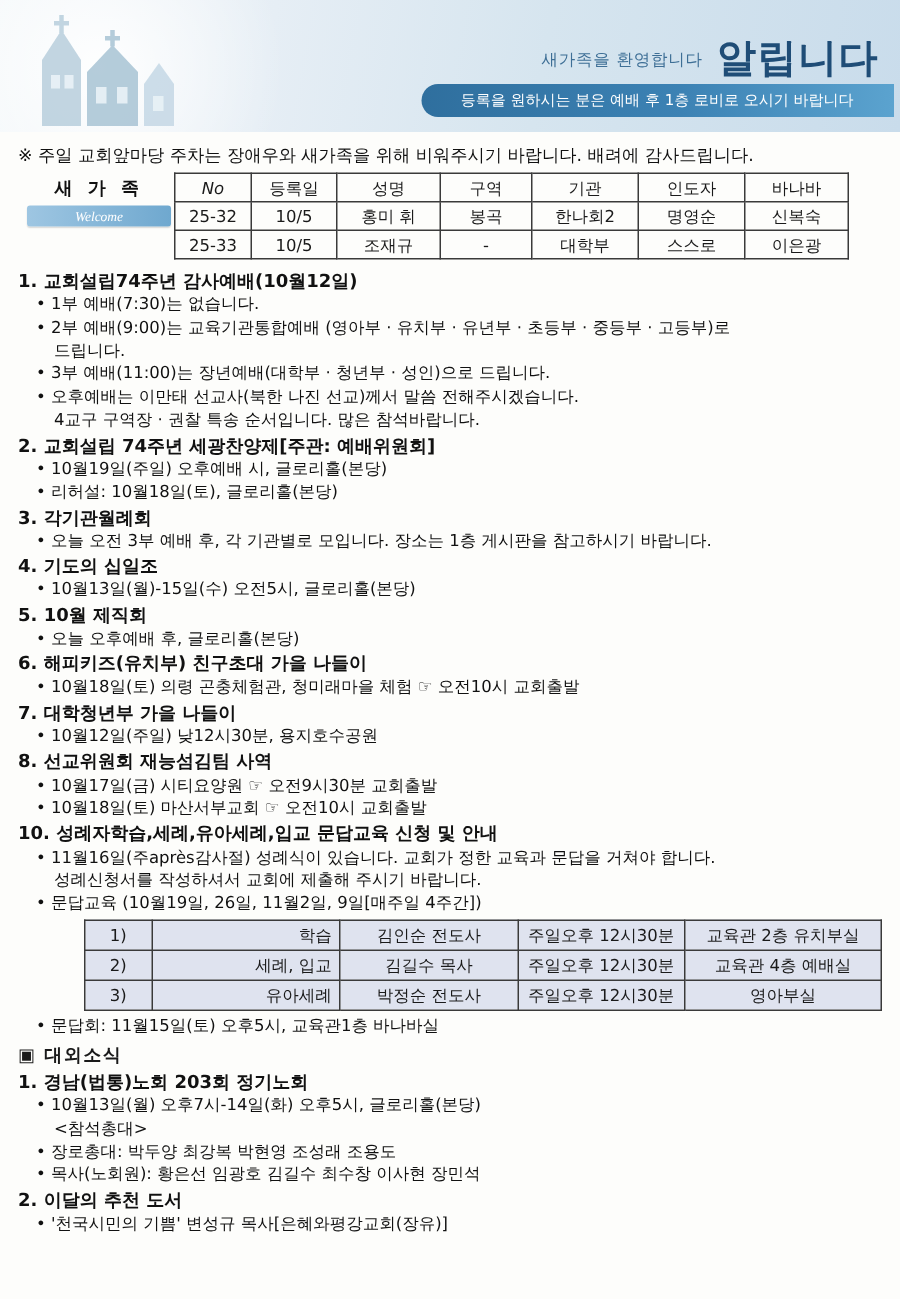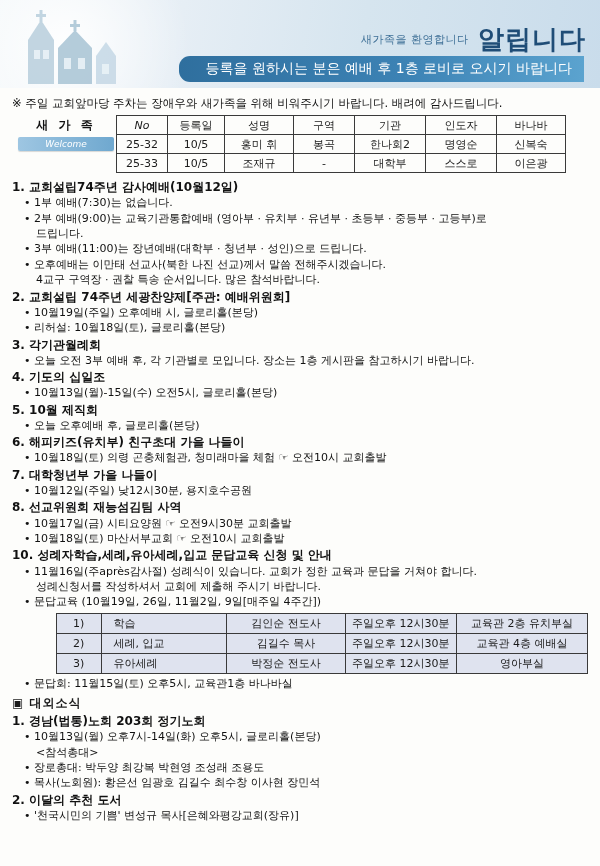--- a/index.html
+++ b/index.html
@@ -36,24 +36,24 @@
   }
   .welcome-small{
     font-size:11px;color:#3e6f96;letter-spacing:.5px;display:inline-block;vertical-align:middle;
     margin-right:6px;
   }
   .alrimnida{
     font-size:26px;color:#1f4d77;font-weight:bold;display:inline-block;vertical-align:middle;
     letter-spacing:1px;
   }
   .regbar{
-    position:absolute;right:16px;top:56px;
+    position:absolute;right:4px;top:56px;
     background:linear-gradient(90deg,#2f6f9e 0%,#3c82b4 55%,#5ba3cf 100%);
-    color:#ffffff;font-size:14px;
-    padding:4px 12px 4px 26px;
+    color:#ffffff;font-size:10px;
+    padding:4px 27px 4px 26px;
     border-top-left-radius:11px;border-bottom-left-radius:11px;
     white-space:nowrap;
   }
 
   
   .notice{
     margin:8px 10px 4px 12px;font-size:11.5px;color:#111;
   }
 
   
@@ -63,20 +63,21 @@
   .newfam-label{
     position:absolute;left:6px;top:2px;width:96px;text-align:center;
   }
   .newfam-label .t1{font-size:12px;font-weight:bold;color:#111;letter-spacing:3px;}
   .newfam-label .ribbon{
     margin-top:3px;
     background:linear-gradient(90deg,#9ec6e2,#6fa8cf);
     color:#fff;font-size:9px;font-style:italic;
     padding:2px 0;border-radius:2px;
     box-shadow:0 1px 1px rgba(0,0,0,.15);
+    font-family:Liberation Serif, serif;
   }
   table.fam{
     margin-left:104px;border-collapse:collapse;font-size:11px;
   }
   table.fam th,table.fam td{
     border:1px solid #3a3a3a;padding:1px 4px;text-align:center;height:16px;
   }
   table.fam th{font-weight:normal;}
   table.fam .c-no{width:42px;font-style:italic;}
   table.fam .c-date{width:48px;}
@@ -95,21 +96,21 @@
   .bullet::before{content:"• ";}
 
   
   table.munap{
     border-collapse:collapse;font-size:11px;margin:3px 0 2px 44px;
   }
   table.munap td{
     border:1px solid #3a3a3a;padding:1px 5px;height:17px;
     background:#dfe3ef;text-align:center;
   }
-  table.munap td.left{text-align:left;padding-left:12px;}
+  table.munap td.left{text-align:right;padding-left:12px;}
   table.munap .c1{width:36px;}
   table.munap .c2{width:118px;}
   table.munap .c3{width:110px;}
   table.munap .c4{width:132px;}
 
   
   .sechead{
     font-size:12px;font-weight:bold;margin:4px 0 1px 0;letter-spacing:1px;
   }
 </style>

